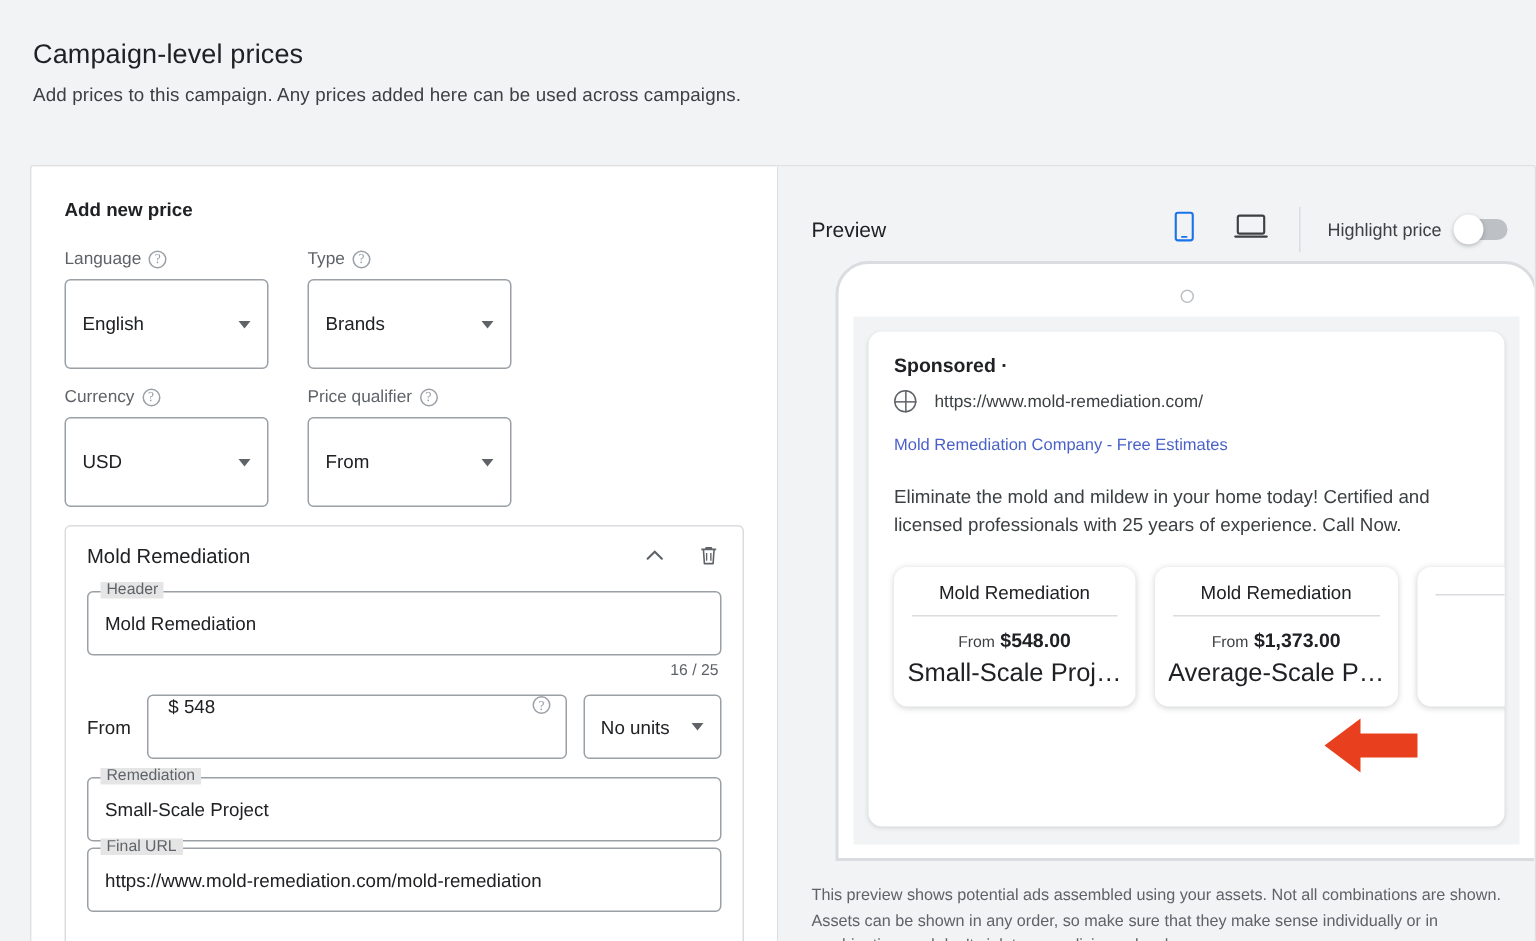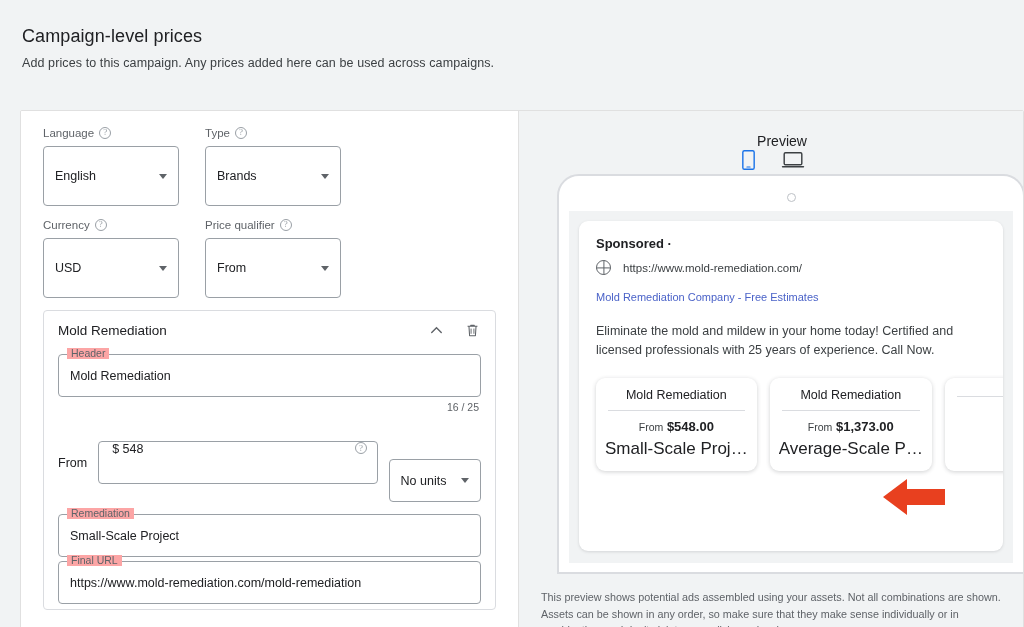--- a/index.html
+++ b/index.html
@@ -95,49 +95,49 @@
   
   .ofield { position: relative; margin-bottom: 4px; }
   .ofield-box {
     border: 1px solid #9aa0a6; border-radius: 4px;
     height: 43px; display: flex; align-items: center;
     padding: 0 11px; background: #fff;
     font-size: 12.5px; color: #202124;
   }
   .ofield-legend {
     position: absolute; top: -6px; left: 9px;
-    background: #fca5a5; padding: 0 4px;
+    background: #e5e5e5; padding: 0 4px;
     font-size: 10.5px; color: #5f6368; line-height: 11px;
   }
   .counter {
     text-align: right; font-size: 10.5px; color: #5f6368;
     margin: 3px 2px 8px 0;
   }
 
   .from-row { display: flex; align-items: center; gap: 11px; margin: 10px 0 12px 0; }
   .from-lbl { font-size: 12.5px; color: #202124; }
   .amt-box {
     flex: 1; height: 43px; border: 1px solid #9aa0a6; border-radius: 4px;
     display: flex; align-items: flex-start; justify-content: space-between;
     padding: 0 10px 0 13px; font-size: 12.5px; color: #202124;
   }
   .units-box {
     width: 92px; height: 43px; border: 1px solid #9aa0a6; border-radius: 4px;
     display: flex; align-items: center; justify-content: center;
-    gap: 7px; font-size: 12.5px; color: #202124; cursor: pointer; margin-top: 36px;
+    gap: 7px; font-size: 12.5px; color: #202124; cursor: pointer;
   }
 
   
   .preview-panel {
     flex: 1; background: #f1f3f4;
     position: relative; overflow: hidden;
   }
   .preview-head {
     display: flex; align-items: center;
-    padding: 22px 0 0 22px; height: 62px; flex-direction: column;
+    padding: 22px 18px 0 22px; height: 62px;
   }
   .preview-title { font-size: 14px; color: #202124; flex: 1; }
   .device-btns { display: flex; align-items: center; gap: 24px; margin-right: 20px; }
   .vdiv { width: 1px; height: 30px; background: #dadce0; margin-right: 18px; }
   .hl-label { font-size: 12px; color: #3c4043; margin-right: 10px; }
   .toggle {
     width: 34px; height: 14px; background: #bdc1c6; border-radius: 7px;
     position: relative; cursor: pointer;
   }
   .toggle .knob {
@@ -218,20 +218,21 @@
 <body>
 
 <div class="page-head">
   <div class="page-title">Campaign-level prices</div>
   <div class="page-sub">Add prices to this campaign. Any prices added here can be used across campaigns.</div>
 </div>
 
 <div class="outer-card">
 
   <div class="form-panel">
+    <div class="panel-heading">Add new price</div>
 
     <div class="field-row">
       <div class="field">
         <div class="field-label-row">
           <span class="field-label">Language</span>
           <span class="help-ic">?</span>
         </div>
         <div class="select-box">
           <span>English</span>
           <span class="caret"></span>

